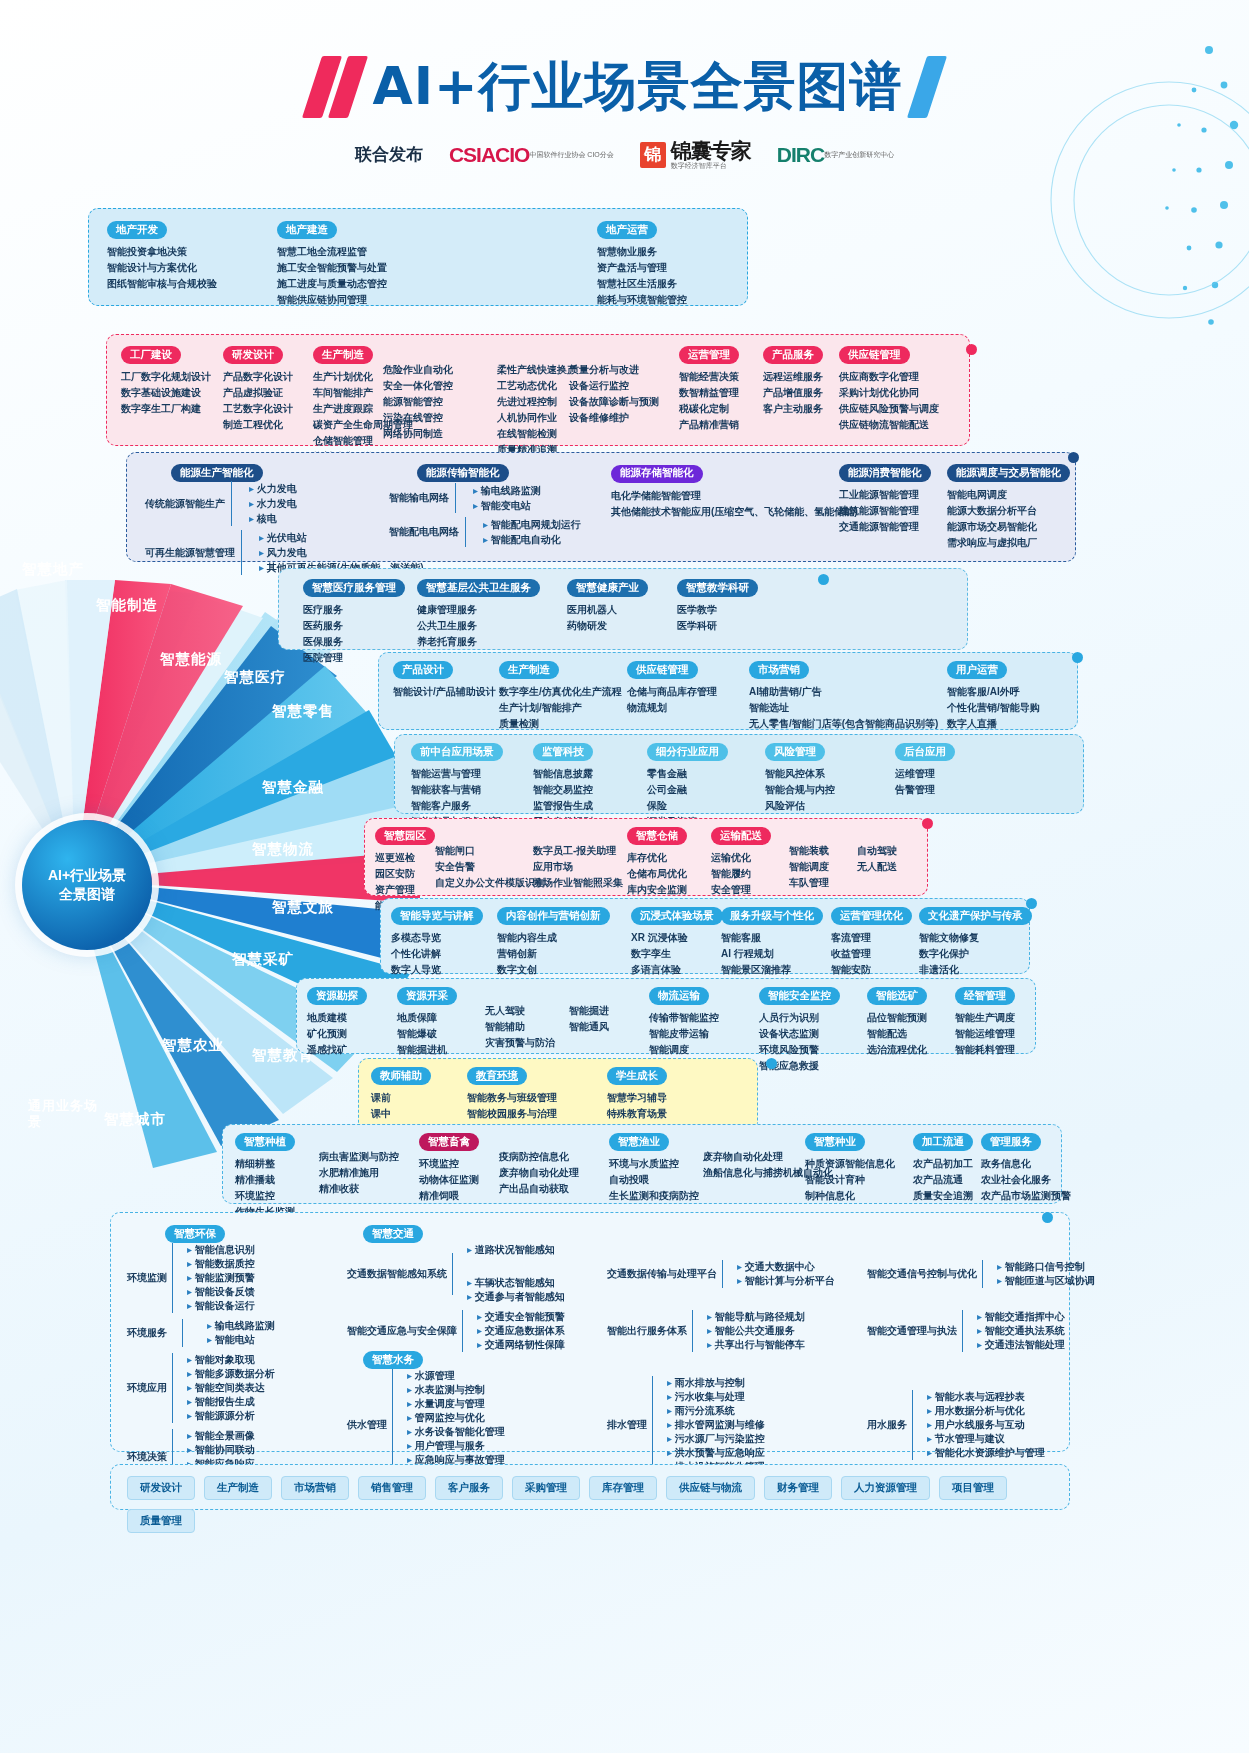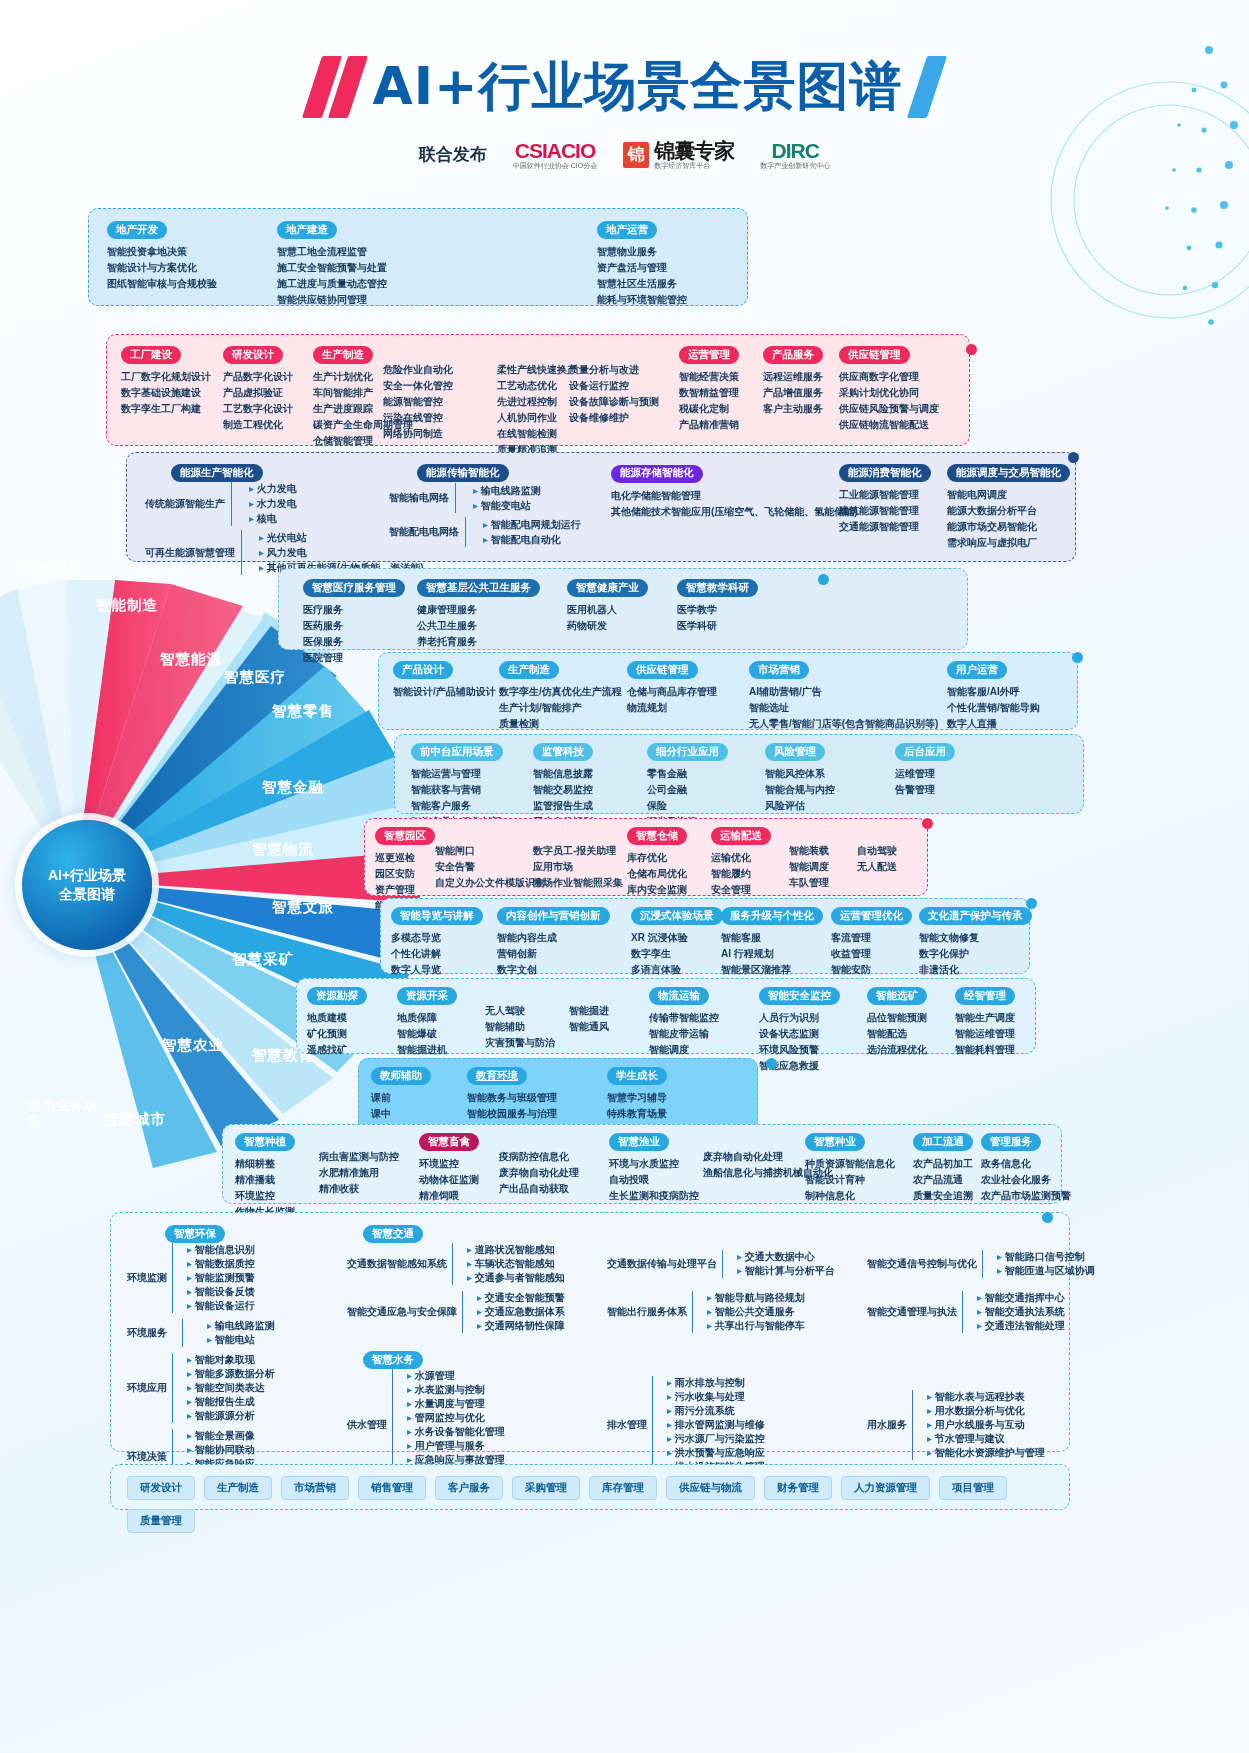--- a/index.html
+++ b/index.html
@@ -16,21 +16,21 @@
   .slash { width:20px; height:62px; transform: skewX(-18deg); border-radius:2px; }
   .slash.pink { background:#ef2a5c; }
   .slash.blue { background:#3aa7e8; }
   .maintitle {
     font-size:52px; font-weight:bold; letter-spacing:1px;
     color:#0a5fa8; font-family:"DejaVu Sans","Liberation Sans",sans-serif;
     white-space:nowrap;
   }
   .pub-row { display:flex; align-items:center; justify-content:center; gap:26px; margin-top:18px; }
   .pub-label { font-size:17px; font-weight:bold; color:#1a2f46; }
-  .logo { font-weight:bold; display:flex; flex-direction:column; align-items:center; line-height:1.05; }
+  .logo { font-weight:bold; display:flex; flex-direction:row; align-items:center; line-height:1.05; }
   .logo .big { font-size:21px; letter-spacing:-1px; }
   .logo .small { font-size:7px; letter-spacing:0px; color:#666; font-weight:normal; }
   .logo.csia .big { color:#d6164a; }
   .logo.jn { flex-direction:row; align-items:center; gap:5px; }
   .jn-badge { width:26px;height:26px;background:#e8432e;color:#fff;font-size:17px;display:flex;align-items:center;justify-content:center;border-radius:2px;}
   .logo.dirc .big { color:#15806d; }
 
   
   .band { position:absolute; border-radius:10px; }
   .band .inner { position:relative; width:100%; height:100%; }
@@ -684,21 +684,21 @@
       <span class="tag" style="background:#29a7e0;">经智管理</span>
       <div class="items">
           <div>智能生产调度</div>
           <div>智能运维管理</div>
           <div>智能耗料管理</div>
         </div>
     </div>
   </div>
 </div>
 
-<div class="band" style="left:358px; top:1058px; width:400px; height:74px; background:#7dd3fc; border:1.6px dashed #49b3e4;">
+<div class="band" style="left:358px; top:1058px; width:400px; height:74px; background:#fef9c3; border:1.6px dashed #49b3e4;">
   <div class="inner">
     <div class="col" style="left:12px; top:6px;">
       <span class="tag" style="background:#29a7e0;">教师辅助</span>
       <div class="items">
           <div>课前</div>
           <div>课中</div>
           <div>课后</div>
         </div>
     </div>
     <div class="col" style="left:108px; top:6px;">
@@ -844,21 +844,21 @@
 
     <div class="col" style="left:252px; top:10px;">
       <span class="tag" style="background:#29a7e0;">智慧交通</span>
     </div>
     <div id="city-traffic" style="position: absolute; left: 236px; top: 30px; display: grid; grid-template-columns: repeat(3, 250px); gap: 6px 10px;">
         <div style="display: flex; align-items: center; gap: 5px;">
           <div class="tree" style="white-space: nowrap;">交通数据智能感知系统</div>
           <div style="width: 10px; height: 42px; border-left: 1.2px solid rgb(43, 127, 192);"></div>
           <div>
             <div class="tree leafmark" style="line-height: 14px; white-space: nowrap;">道路状况智能感知</div>
-            <div class="tree leafmark" style="line-height: 14px; white-space: nowrap;">车辆状态智能感知</div>
+            <div class="tree leafmark" style="line-height: 14px; white-space: nowrap; margin-top: 19px;">车辆状态智能感知</div>
             <div class="tree leafmark" style="line-height: 14px; white-space: nowrap;">交通参与者智能感知</div>
           </div>
         </div>
         <div style="display: flex; align-items: center; gap: 5px;">
           <div class="tree" style="white-space: nowrap;">交通数据传输与处理平台</div>
           <div style="width: 10px; height: 28px; border-left: 1.2px solid rgb(43, 127, 192);"></div>
           <div>
             <div class="tree leafmark" style="line-height: 14px; white-space: nowrap;">交通大数据中心</div>
             <div class="tree leafmark" style="line-height: 14px; white-space: nowrap;">智能计算与分析平台</div>
           </div>

